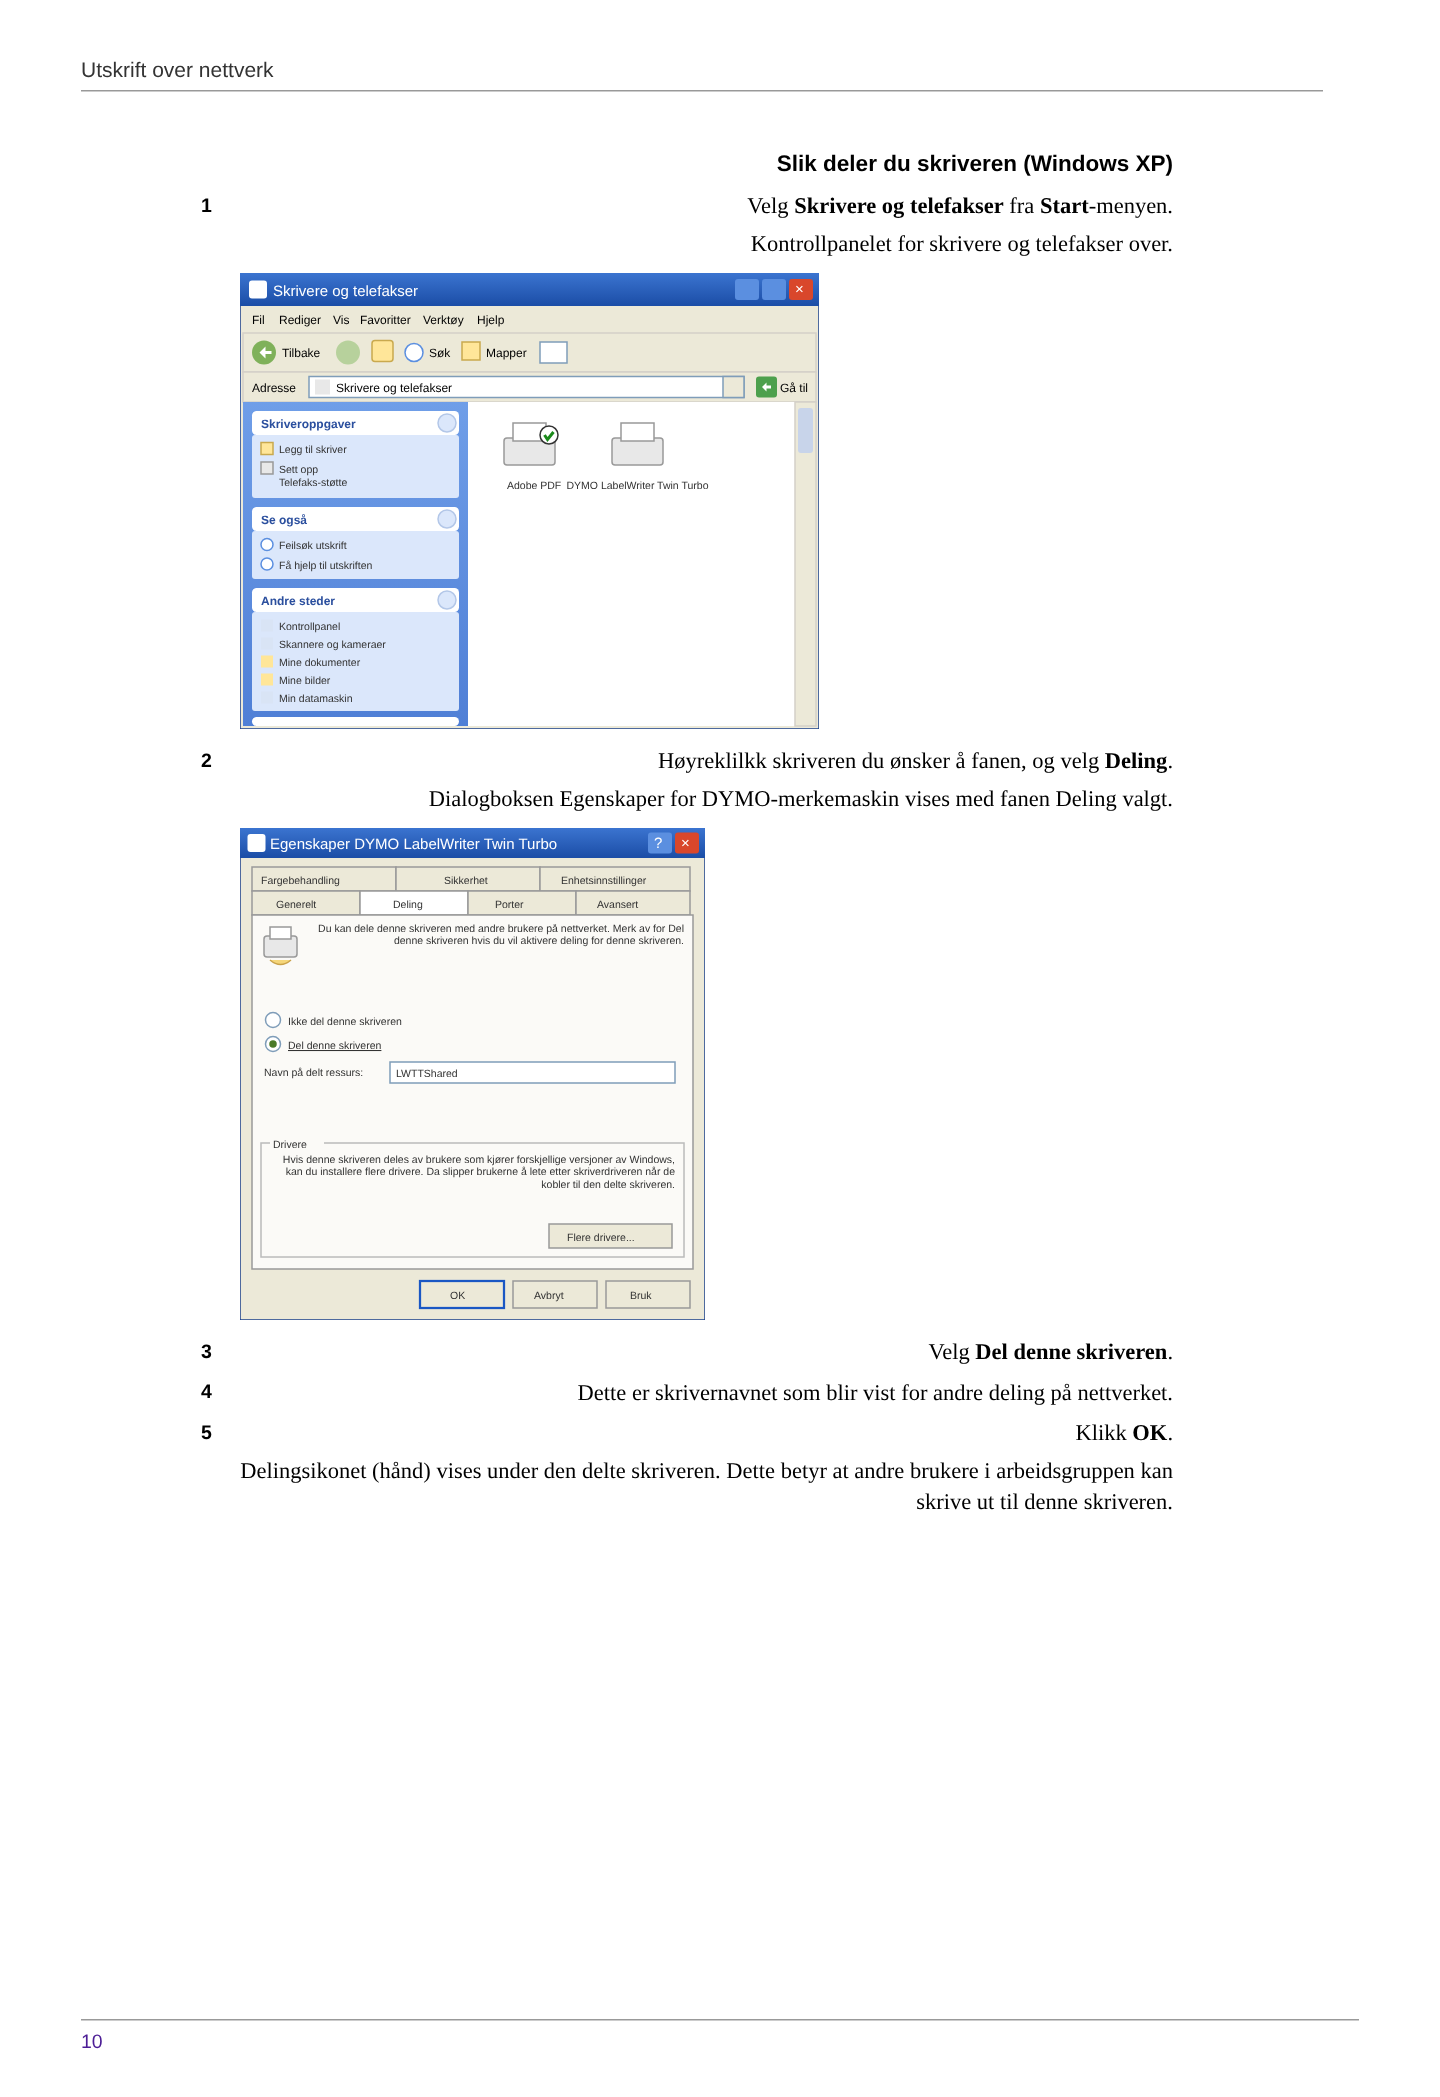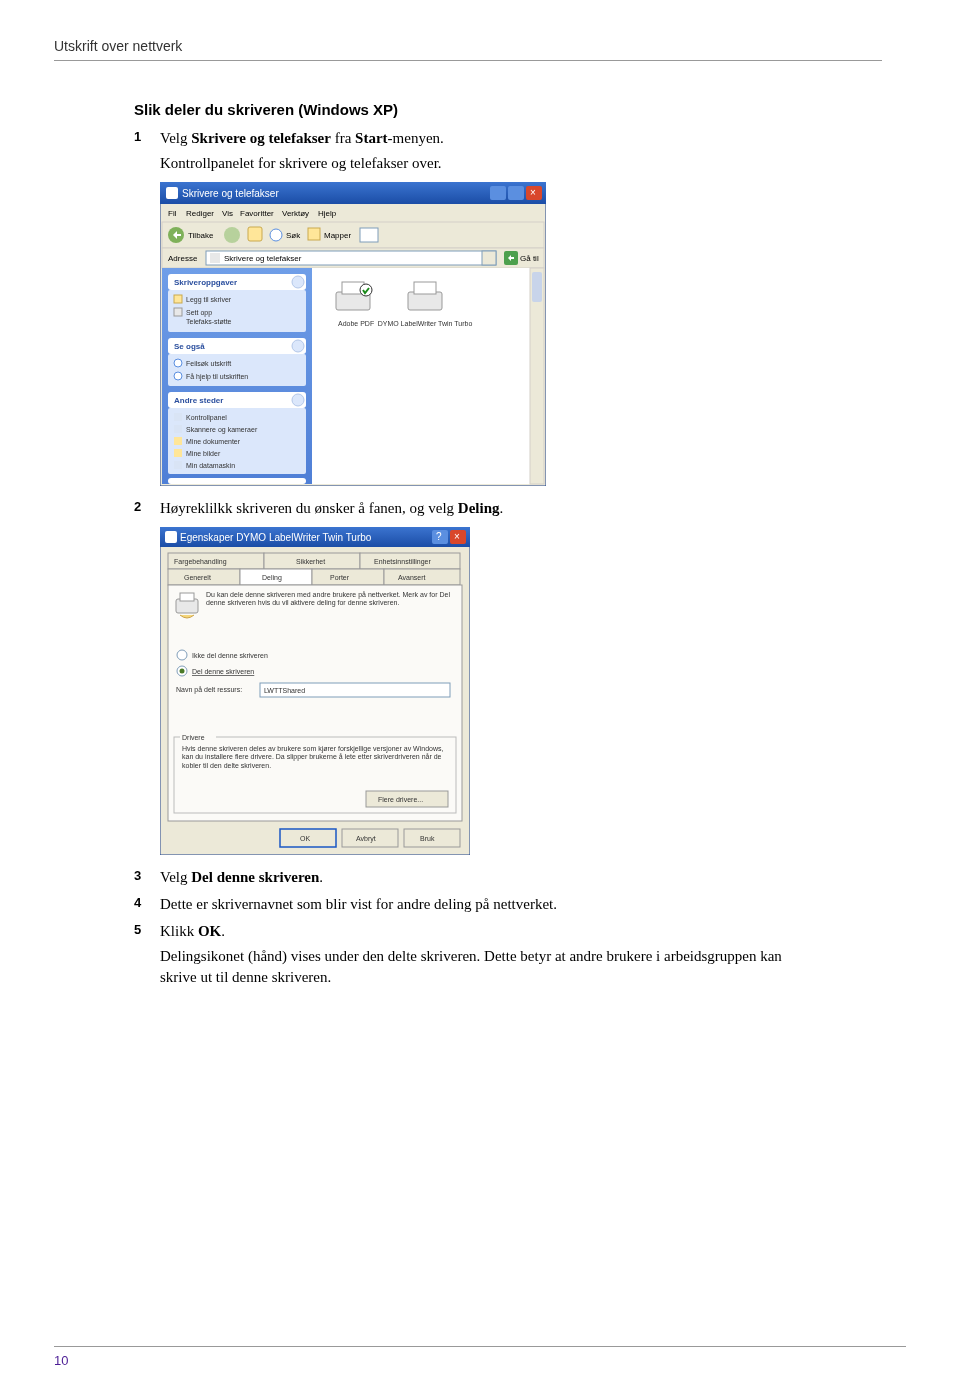--- a/index.html
+++ b/index.html
@@ -24,20 +24,21 @@
     margin-bottom: 6px;
   }
   .hr-top {
     border: none;
     border-top: 1px solid #999;
     margin: 0 0 40px 0;
   }
   .content {
     margin-left: 80px;
     margin-right: 100px;
+    text-align: right;
   }
   .section-heading {
     font-family: Verdana, Arial, sans-serif;
     font-weight: bold;
     font-size: 15px;
     margin-bottom: 10px;
   }
   ol.instr {
     list-style: none;
     counter-reset: step;
@@ -224,20 +225,21 @@
             </svg>
           </div>
         </div>
       </li>
 
       <li>
         <div class="step-body">
           <p>
             <span>Høyreklilkk skriveren du ønsker å fanen, og velg </span><span class="bold">Deling</span><span>.</span>
           </p>
+          <p>Dialogboksen Egenskaper for DYMO-merkemaskin vises med fanen Deling valgt.</p>
 
           <div class="screenshot">
             <svg width="310" height="328" viewBox="0 0 310 328">
               <rect x="0" y="0" width="310" height="328" fill="#ece9d8" stroke="#1a3f8b"></rect>
               <rect x="0" y="0" width="310" height="20" fill="url(#tb)"></rect>
               <rect x="5" y="4" width="12" height="12" fill="#fff" rx="2"></rect>
               <text x="20" y="14" class="xp-title">Egenskaper DYMO LabelWriter Twin Turbo</text>
               <rect x="272" y="3" width="16" height="14" fill="#5b8fe0" rx="2"></rect>
               <text x="276" y="13" class="xp-title">?</text>
               <rect x="290" y="3" width="16" height="14" fill="#d9472b" rx="2"></rect>

